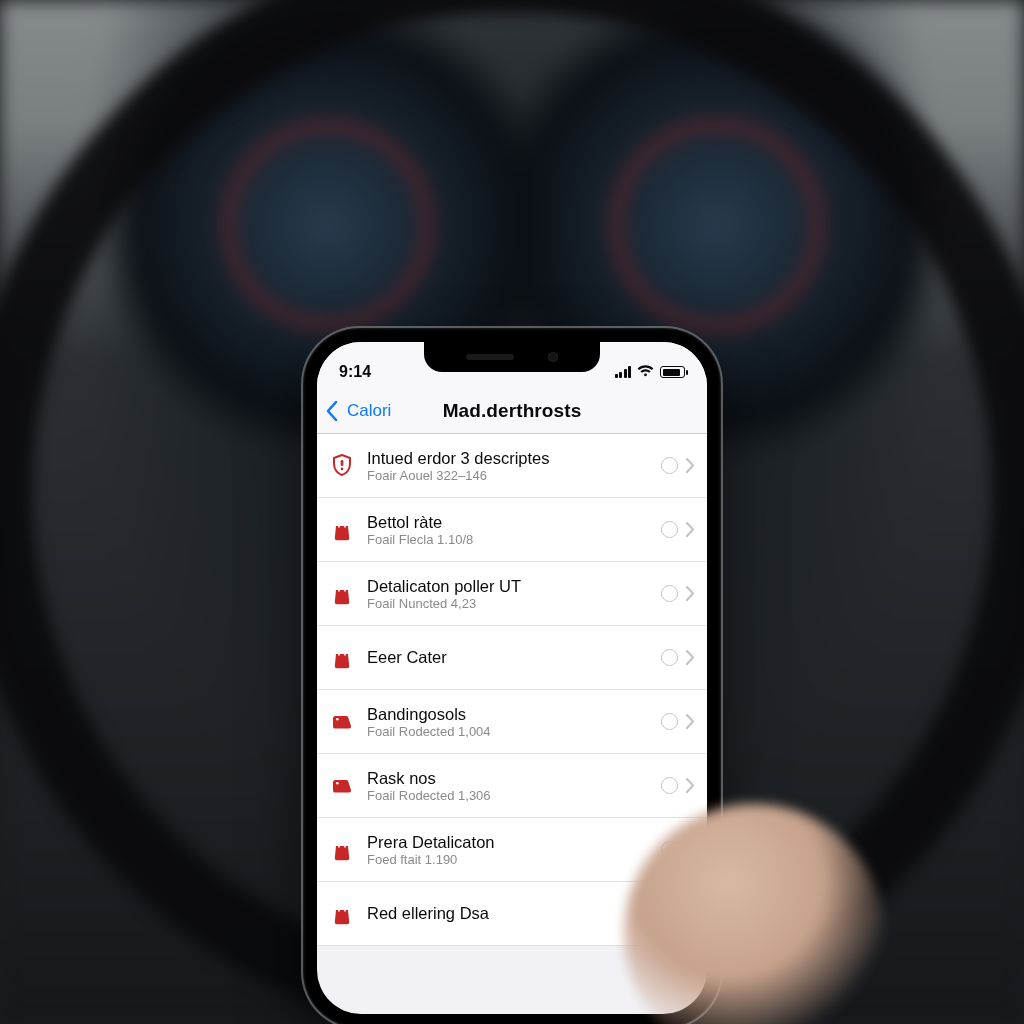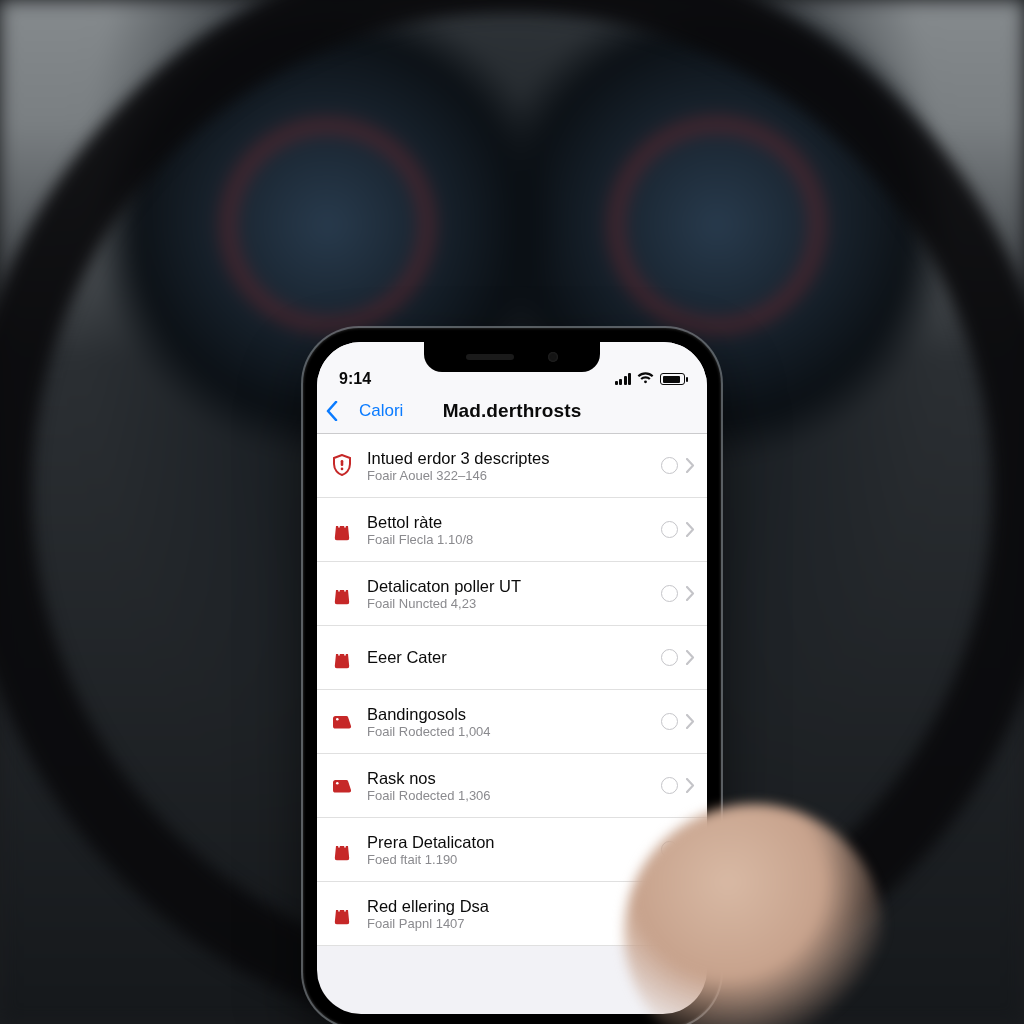--- a/index.html
+++ b/index.html
@@ -65,21 +65,21 @@
     z-index: 50;
     display:flex; align-items:center; justify-content:center; gap:34px;
   }
   .notch .speaker{ width:48px; height:6px; background:#1a1a1a; border-radius:3px; }
   .notch .cam{ width:10px; height:10px; border-radius:50%; background:#141414; box-shadow:inset 0 0 2px #333; }
 
   
   .statusbar {
     position: relative; z-index: 40;
     height: 46px;
-    display:flex; align-items:flex-end; justify-content:space-between;
+    display:flex; align-items:center; justify-content:space-between;
     padding: 14px 22px 0;
     background:#f8f8fa;
     font-weight:600; font-size:16px; color:#0a0a0a;
   }
   .status-right{ display:flex; align-items:center; gap:6px; }
   .sig{ display:flex; align-items:flex-end; gap:1.5px; height:12px; }
   .sig span{ width:3px; background:#0a0a0a; border-radius:1px; }
   .sig span:nth-child(1){height:4px} .sig span:nth-child(2){height:6.5px}
   .sig span:nth-child(3){height:9px} .sig span:nth-child(4){height:12px}
   .batt{ width:25px; height:12px; border:1.4px solid #0a0a0a; border-radius:3px; position:relative; }
@@ -90,21 +90,21 @@
   .navhdr{
     background:#f8f8fa;
     border-bottom:0.6px solid rgba(0,0,0,.18);
     height:46px;
     display:flex; align-items:center; justify-content:center;
     position:relative;
   }
   .navhdr .title{ font-weight:600; font-size:19px; color:#0a0a0a; letter-spacing:.1px;}
   .back{
     position:absolute; left:8px; top:0; bottom:0;
-    display:flex; align-items:center; gap:20px;
+    display:flex; align-items:center; gap:8px;
     color:#0a7bff; font-size:17px; font-weight:400;
     cursor:pointer;
   }
   .back svg{ width:14px; height:20px; }
 
   
   .list{ background:#fff; }
   .row{
     display:flex; align-items:center;
     min-height:64px;
@@ -320,21 +320,20 @@
           </span>
         </div>
         <div class="row">
           <span class="icn">
             <svg width="22" height="24" viewBox="0 0 22 24">
               <use href="#ic-bag"></use>
             </svg>
           </span>
           <span class="txt">
             <div class="ttl">Red ellering Dsa</div>
-            <div class="sub">Foail Papnl 1407</div>
           </span>
           <span class="tail">
             <span class="radio"></span>
             <span class="chev">
               <svg viewBox="0 0 9 15">
                 <use href="#ic-chev"></use>
               </svg>
             </span>
           </span>
         </div>

